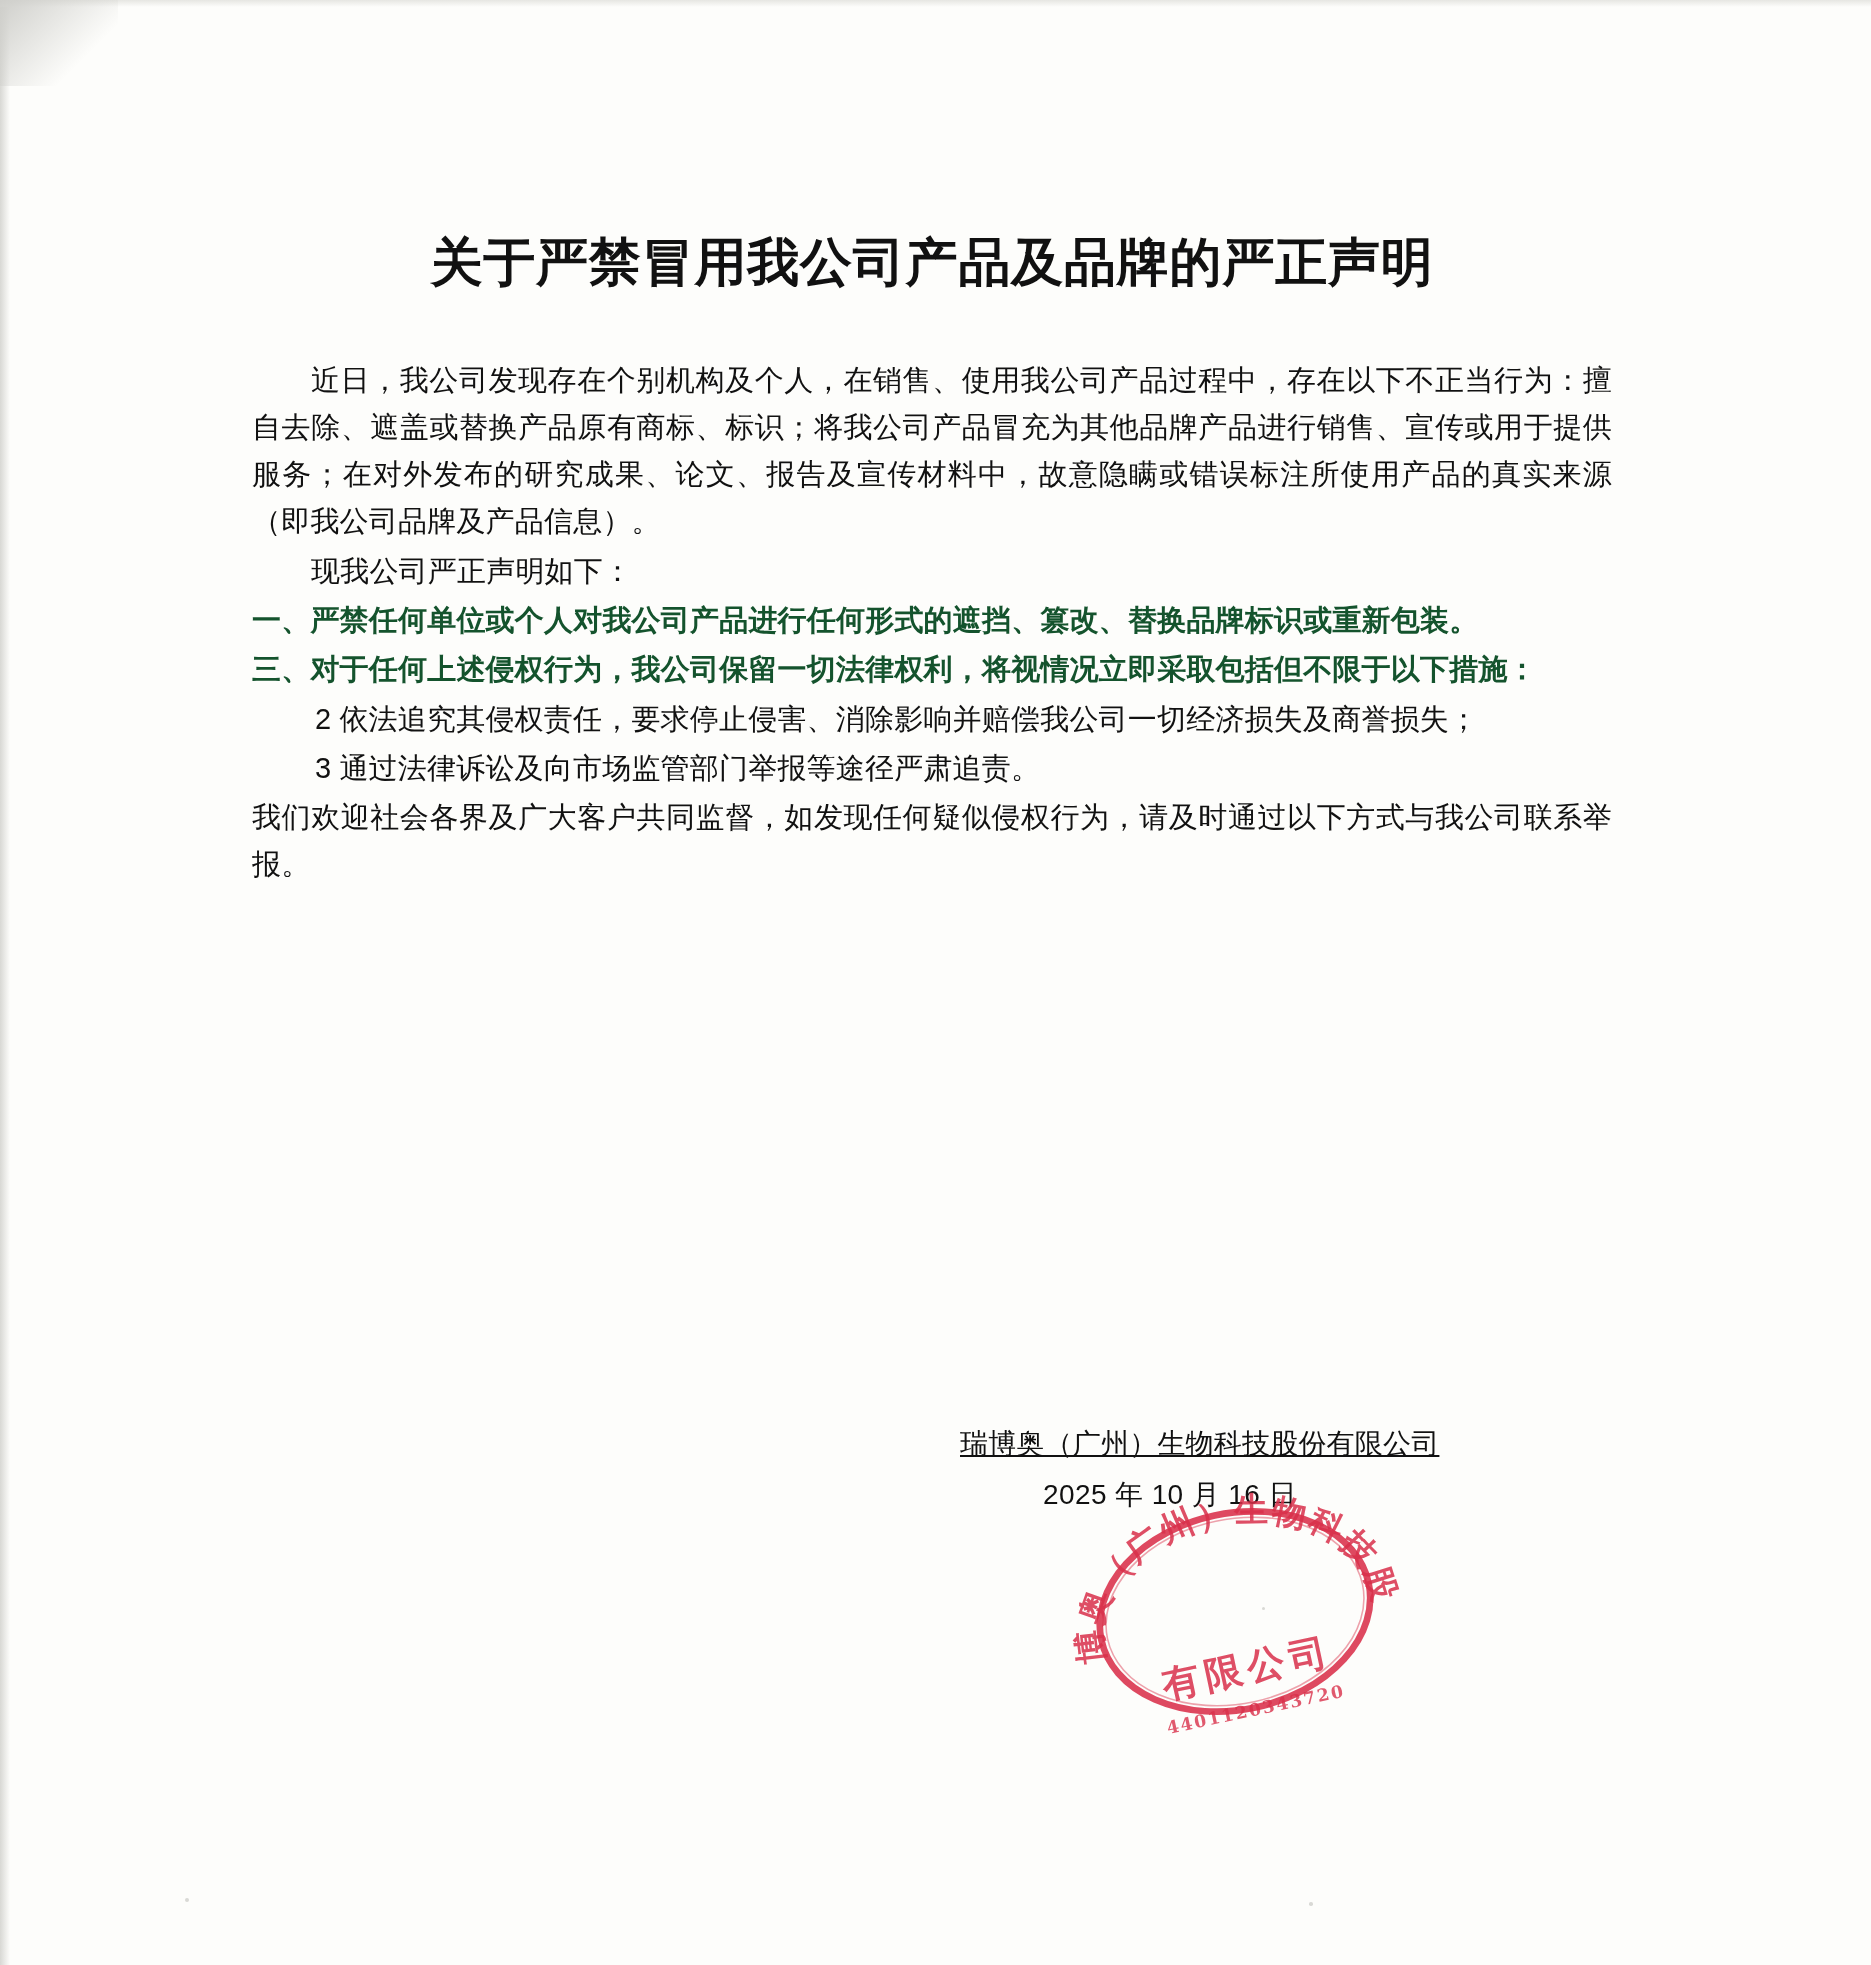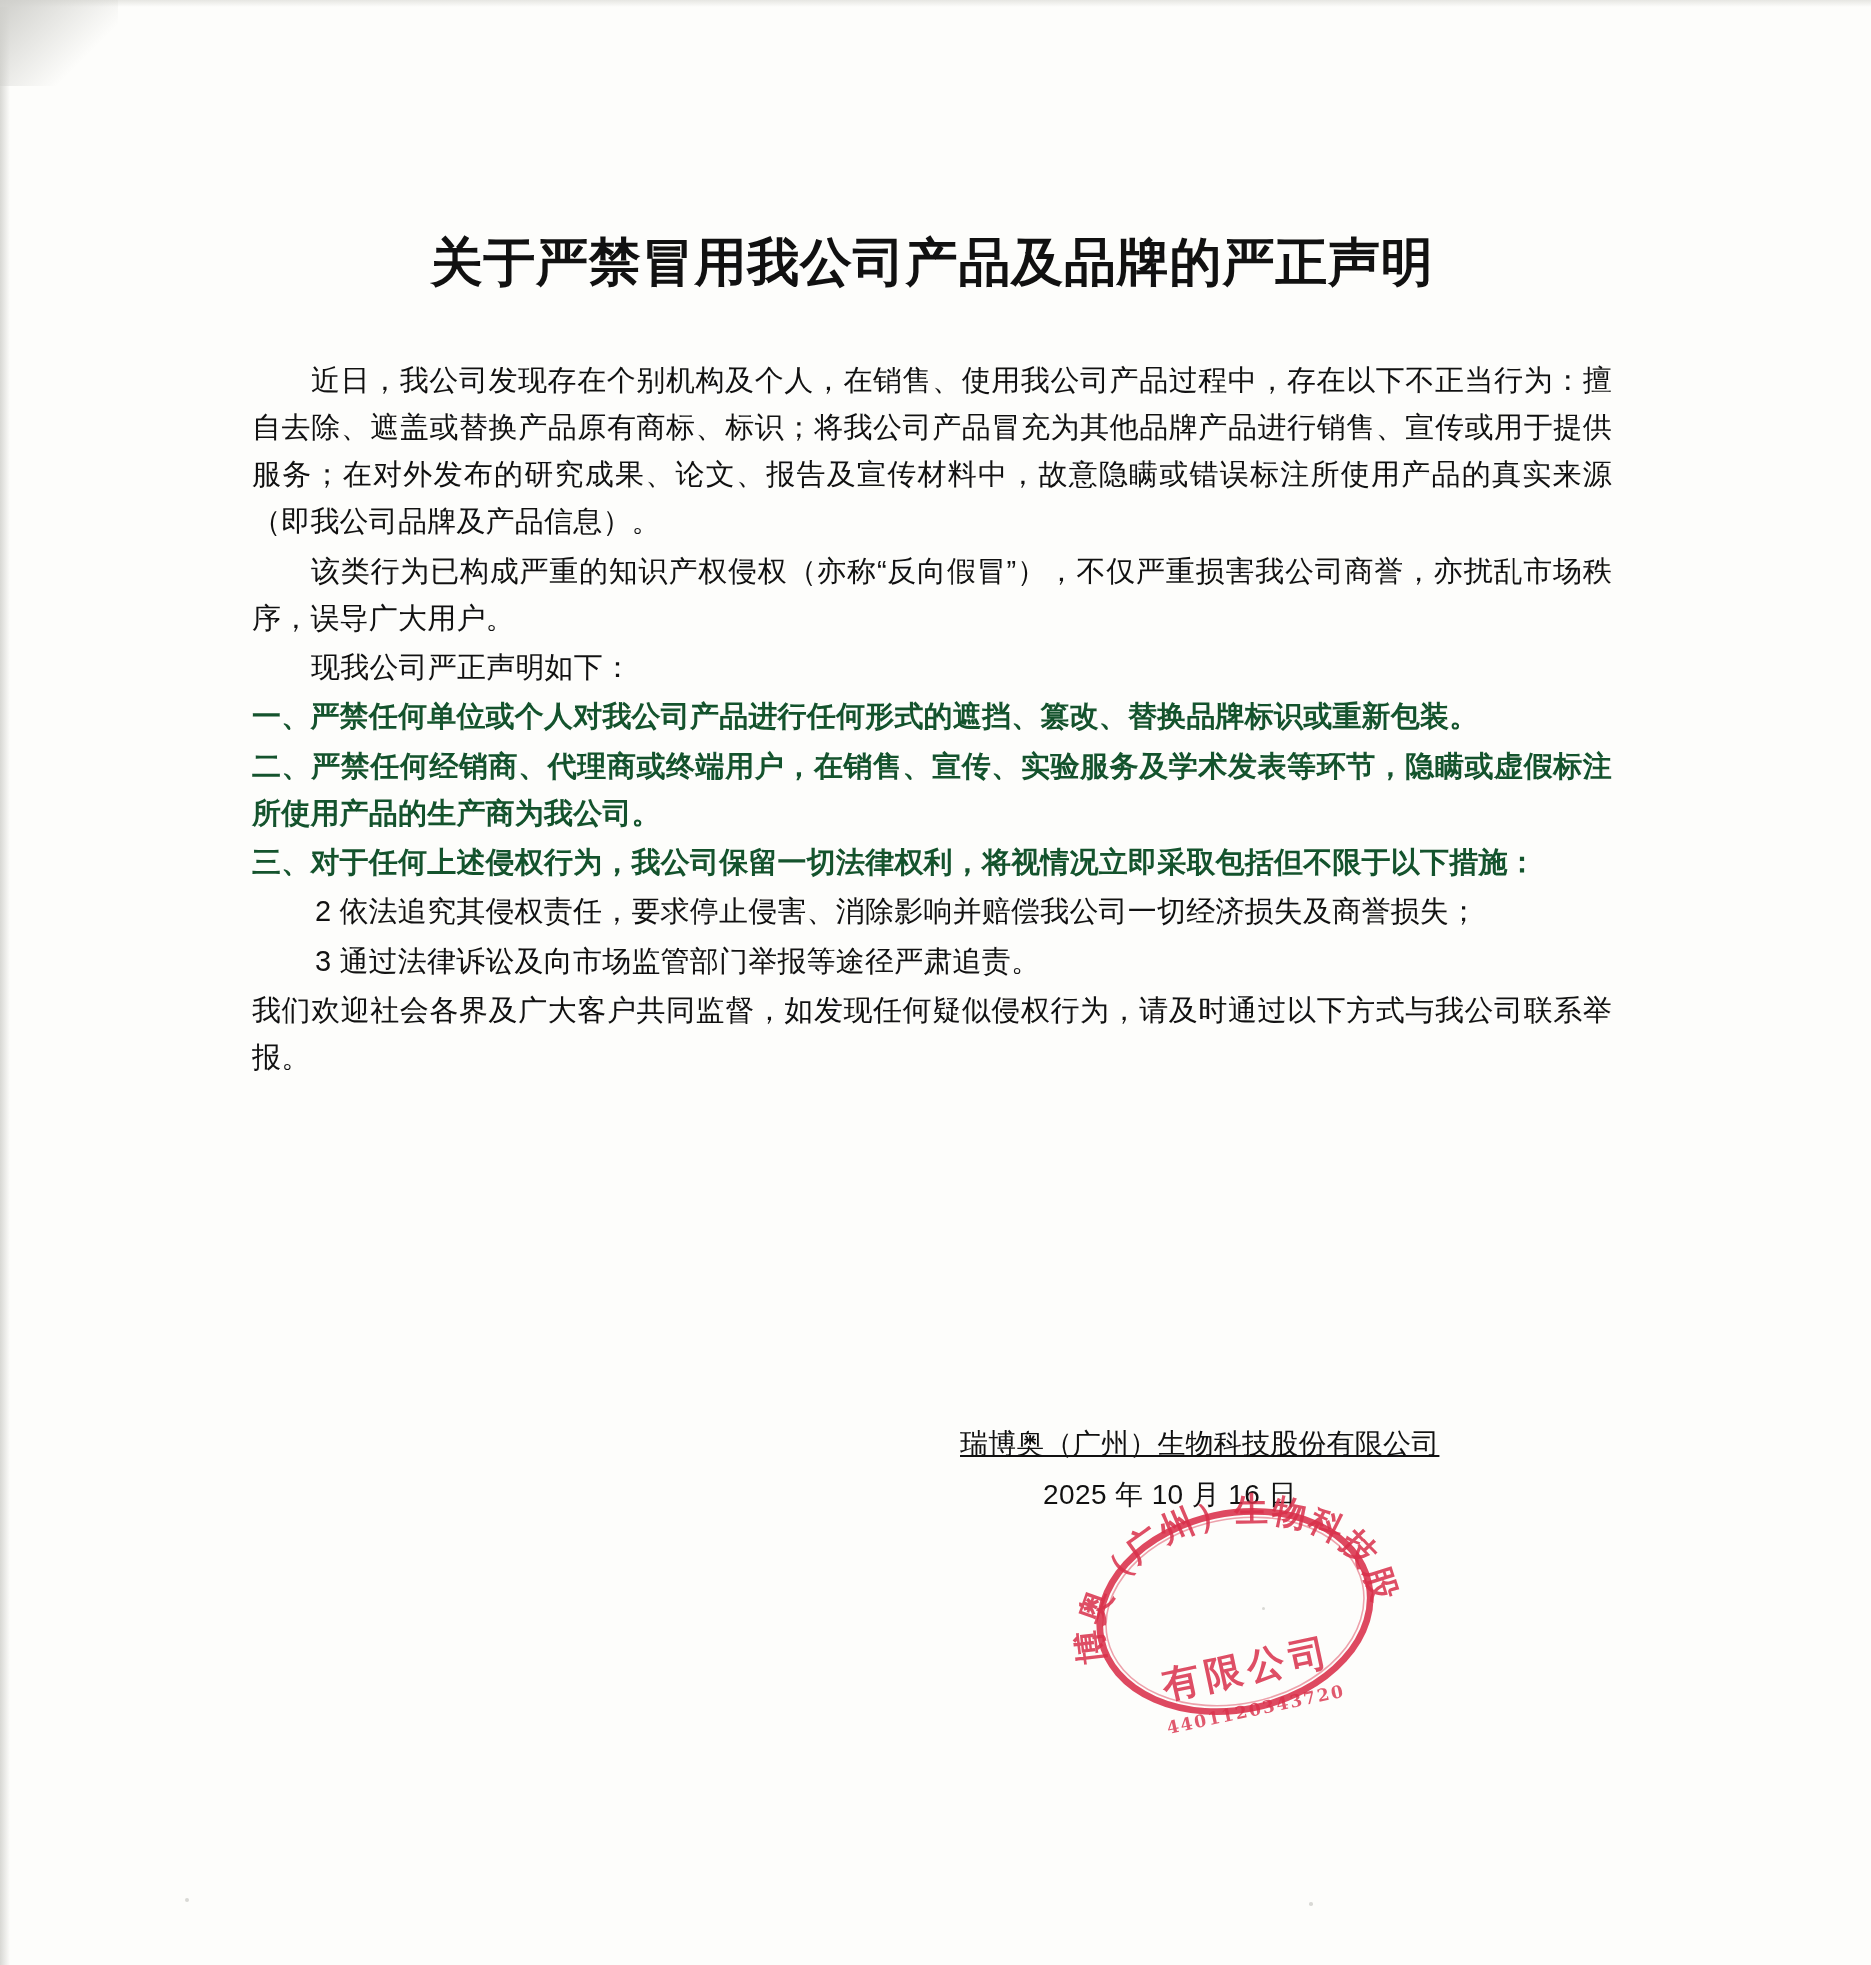--- a/index.html
+++ b/index.html
@@ -143,25 +143,23 @@
 
   <div class="noise-dot" style="left:185px;top:1898px;width:3.9px;height:3.9px;"></div>
   <div class="noise-dot" style="left:1309px;top:1902px;width:3.5px;height:3.5px;"></div>
   <div class="noise-dot" style="left:1262px;top:1607px;width:3.1px;height:3.1px;"></div>
 
   <div class="content">
 
     <h1 class="doc-title">关于严禁冒用我公司产品及品牌的严正声明</h1>
 
     <p class="para indent">近日，我公司发现存在个别机构及个人，在销售、使用我公司产品过程中，存在以下不正当行为：擅自去除、遮盖或替换产品原有商标、标识；将我公司产品冒充为其他品牌产品进行销售、宣传或用于提供服务；在对外发布的研究成果、论文、报告及宣传材料中，故意隐瞒或错误标注所使用产品的真实来源（即我公司品牌及产品信息）。</p>
-    <p class="para indent">该类行为已构成严重的知识产权侵权（亦称“反向假冒”），不仅严重损害我公司商誉，亦扰乱市场秩序，误导广大用户。</p>
     <p class="para indent">现我公司严正声明如下：</p>
 
     <p class="list-item">一、严禁任何单位或个人对我公司产品进行任何形式的遮挡、篡改、替换品牌标识或重新包装。</p>
-    <p class="list-item">二、严禁任何经销商、代理商或终端用户，在销售、宣传、实验服务及学术发表等环节，隐瞒或虚假标注所使用产品的生产商为我公司。</p>
     <p class="list-item">三、对于任何上述侵权行为，我公司保留一切法律权利，将视情况立即采取包括但不限于以下措施：</p>
 
     <p class="sub-item">
       <span class="sub-num">2</span><span>依法追究其侵权责任，要求停止侵害、消除影响并赔偿我公司一切经济损失及商誉损失；</span>
     </p>
     <p class="sub-item">
       <span class="sub-num">3</span><span>通过法律诉讼及向市场监管部门举报等途径严肃追责。</span>
     </p>
 
     <p class="para hang">我们欢迎社会各界及广大客户共同监督，如发现任何疑似侵权行为，请及时通过以下方式与我公司联系举报。</p>

